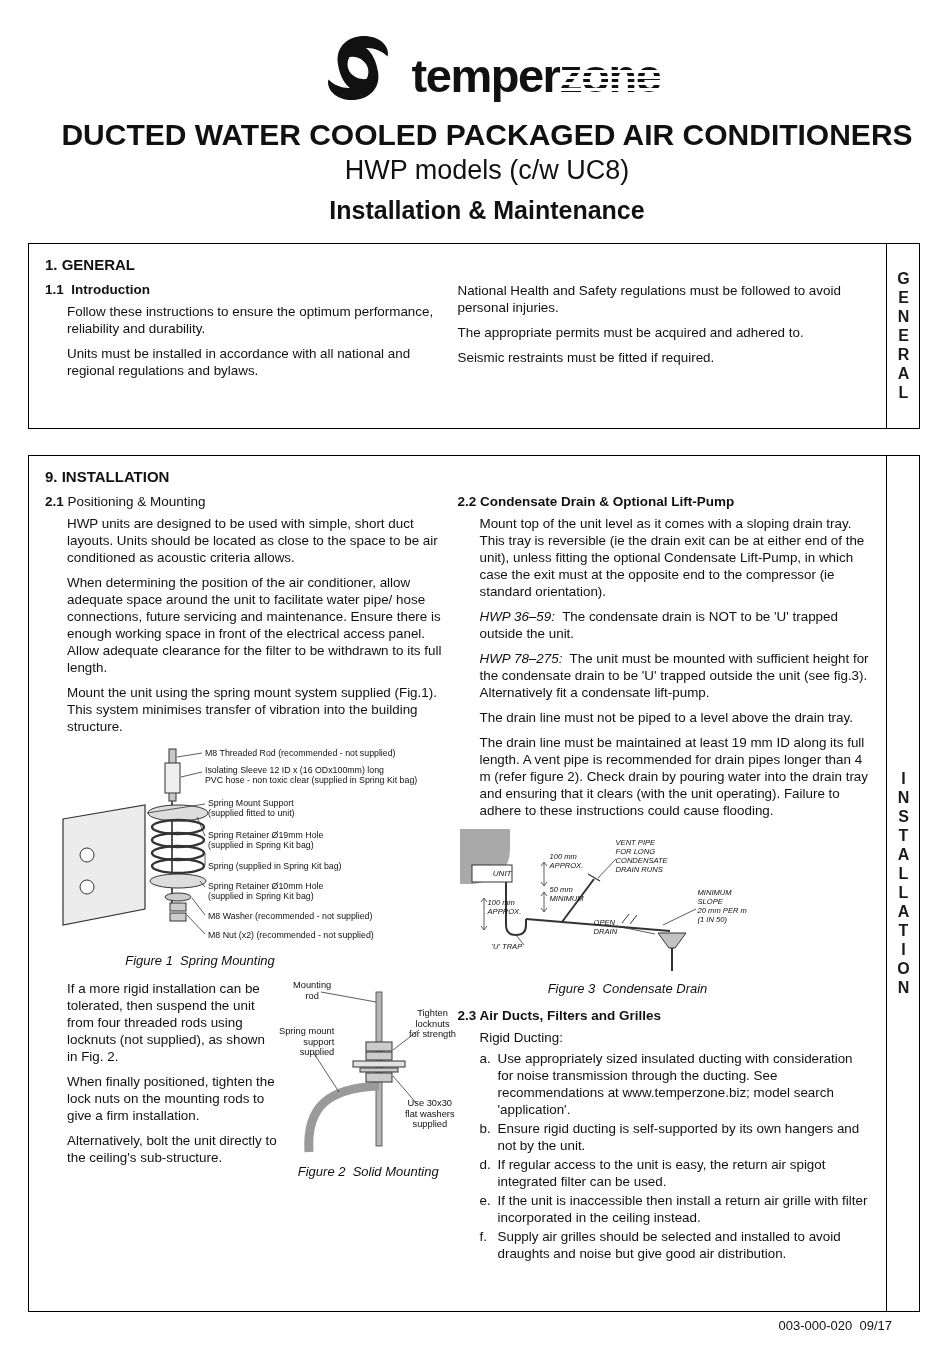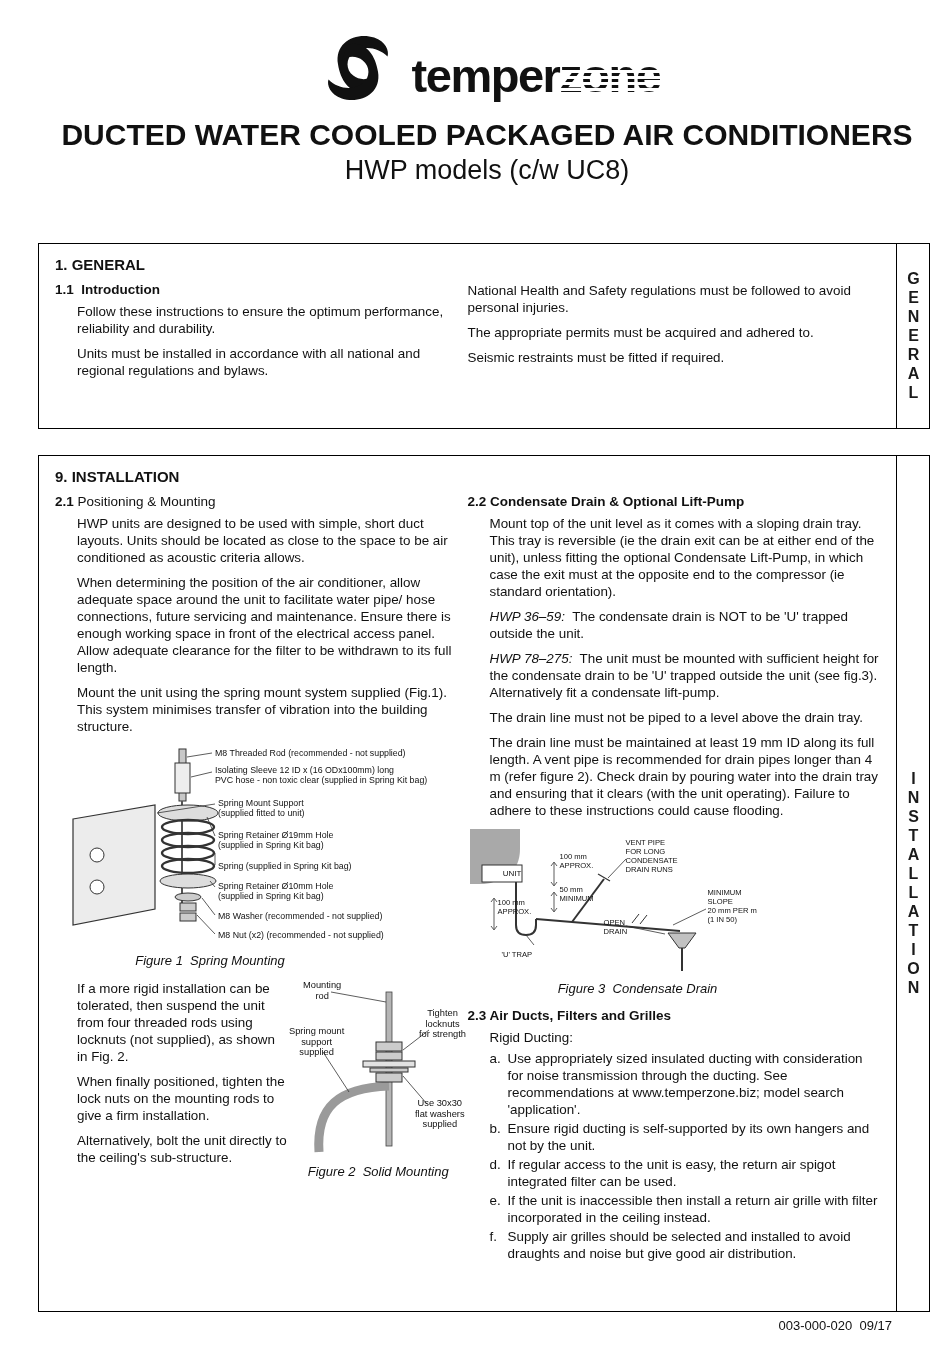--- a/index.html
+++ b/index.html
@@ -20,21 +20,21 @@
     .brand-second {
       background-image: repeating-linear-gradient(180deg,#111 0 3.5px,#fff 3.5px 6px);
       -webkit-background-clip:text; background-clip:text; color:transparent;
     }
   }
   .doc-title { font-size:30px; font-weight:bold; margin-top:8px; letter-spacing:0; }
   .doc-sub1 { font-size:27px; font-weight:normal; margin-top:3px; }
   .doc-sub2 { font-size:25px; font-weight:bold; margin-top:10px; }
 
   
-  .box { position:absolute; left:28px; width:892px; border:1.6px solid #000; display:flex; background:#fff;margin-left:10px; }
+  .box { position:absolute; left:28px; width:892px; border:1.6px solid #000; display:flex; background:#fff; }
   .general-box { top:243px; height:186px; }
   .install-box { top:455px; height:857px; }
   .box-main { flex:1; padding:12px 16px 10px 16px; min-width:0; overflow:hidden; }
   .box-tab { width:33px; border-left:1.6px solid #000; display:flex; align-items:center; justify-content:center; }
   .tab-text { writing-mode:vertical-rl; text-orientation:upright; font-weight:bold; font-size:16px; letter-spacing:2px; color:#1a1a1a; }
 
   .sec-heading { font-size:15px; font-weight:bold; margin-bottom:9px; }
   .sub-heading { font-size:13.5px; font-weight:bold; margin-bottom:6px; }
   .sub-heading .normal { font-weight:normal; }
   .two-col { display:flex; }
@@ -62,36 +62,36 @@
 
   
   .fig2-row { display:flex; margin-top:8px; }
   .fig2-text { width:212px; margin-left:22px; flex:none; }
   .fig2-fig { flex:1; }
   .fig2-canvas { position:relative; height:178px; }
   .fig2-canvas svg { position:absolute; left:0; top:0; }
   .f2lab { font-size:9.3px; text-align:center; }
   .f2-l0 { left:14px; top:0; }
   .f2-l1 { left:130px; top:28px; }
-  .f2-l2 { left:0px; top:46px; }
+  .f2-l2 { left:0px; top:46px;text-align:right; }
   .f2-l3 { left:126px; top:118px; }
   .fig2-cap { text-align:center; margin-top:6px; }
 
   
   .figure3 { position:relative; height:148px; margin:10px 0 0 0; }
   .figure3 svg { position:absolute; left:0; top:0; }
-  .f3lab { font-size:7.6px; line-height:1.18; }
+  .f3lab { font-size:7.6px; line-height:1.18;font-style:italic; }
   .f3-l0 { left:14px; top:40px; width:40px; text-align:right; font-size:8px; }
   .f3-l1 { left:92px; top:24px; }
   .f3-l2 { left:158px; top:10px; }
   .f3-l3 { left:92px; top:57px; }
   .f3-l4 { left:30px; top:70px; }
   .f3-l5 { left:240px; top:60px; }
   .f3-l6 { left:136px; top:90px; }
-  .f3-l7 { left:34px; top:122px; }
+  .f3-l7 { left:34px; top:114px; }
   .fig3-cap { width:300px; text-align:center; margin:4px 0 12px 20px; }
 
   
   .sec23-heading { margin-top:6px; }
   .duct-intro { margin-left:22px; margin-bottom:4px; }
   .duct-item { display:flex; margin-left:22px; margin-bottom:2px; font-size:13.4px; line-height:1.27; }
   .duct-label { width:18px; flex:none; }
   .duct-text { flex:1; }
 
   
@@ -105,20 +105,21 @@
   <header class="doc-header">
     <div class="logo-row">
       <svg class="logo-mark" viewBox="0 0 90 84" aria-hidden="true">
         <path d="M24,38 C20,14 44,4 62,10 C74,14 78,24 76,30 C66,20 50,18 40,26 C32,32 32,44 40,50 C46,55 56,55 62,50 L56,66 C40,72 27,58 24,38 Z" fill="#111"></path>
         <path d="M66,46 C70,70 46,80 28,74 C16,70 12,60 14,54 C24,64 40,66 50,58 C58,52 58,40 50,34 C44,29 34,29 28,34 L34,18 C50,12 63,26 66,46 Z" fill="#111"></path>
       </svg>
       <div class="wordmark"><span class="brand-first">temper</span><span class="brand-second">zone</span></div>
     </div>
     <h1 class="doc-title">DUCTED WATER COOLED PACKAGED AIR CONDITIONERS</h1>
     <div class="doc-sub1">HWP models (c/w UC8)</div>
+    <div class="doc-sub2">Installation &amp; Maintenance</div>
   </header>
 
   <section class="box general-box">
     <div class="box-main">
       <h2 class="sec-heading">1. GENERAL</h2>
       <div class="two-col">
         <div class="col">
           <h3 class="sub-heading pre">1.1  Introduction</h3>
           <p class="body indent">Follow these instructions to ensure the optimum performance, reliability and durability.</p>
           <p class="body indent">Units must be installed in accordance with all national and regional regulations and bylaws.</p>

